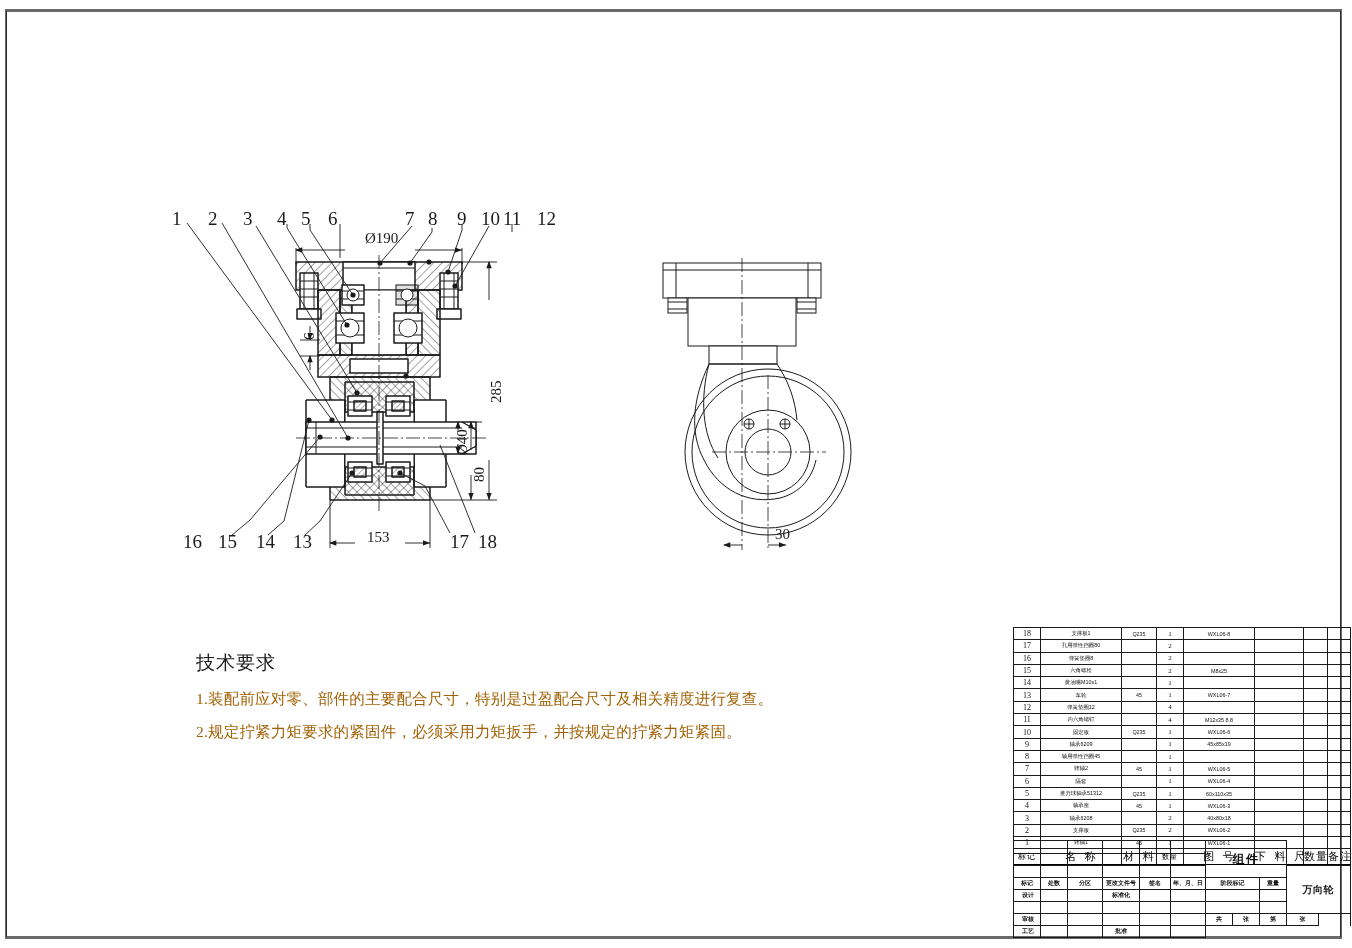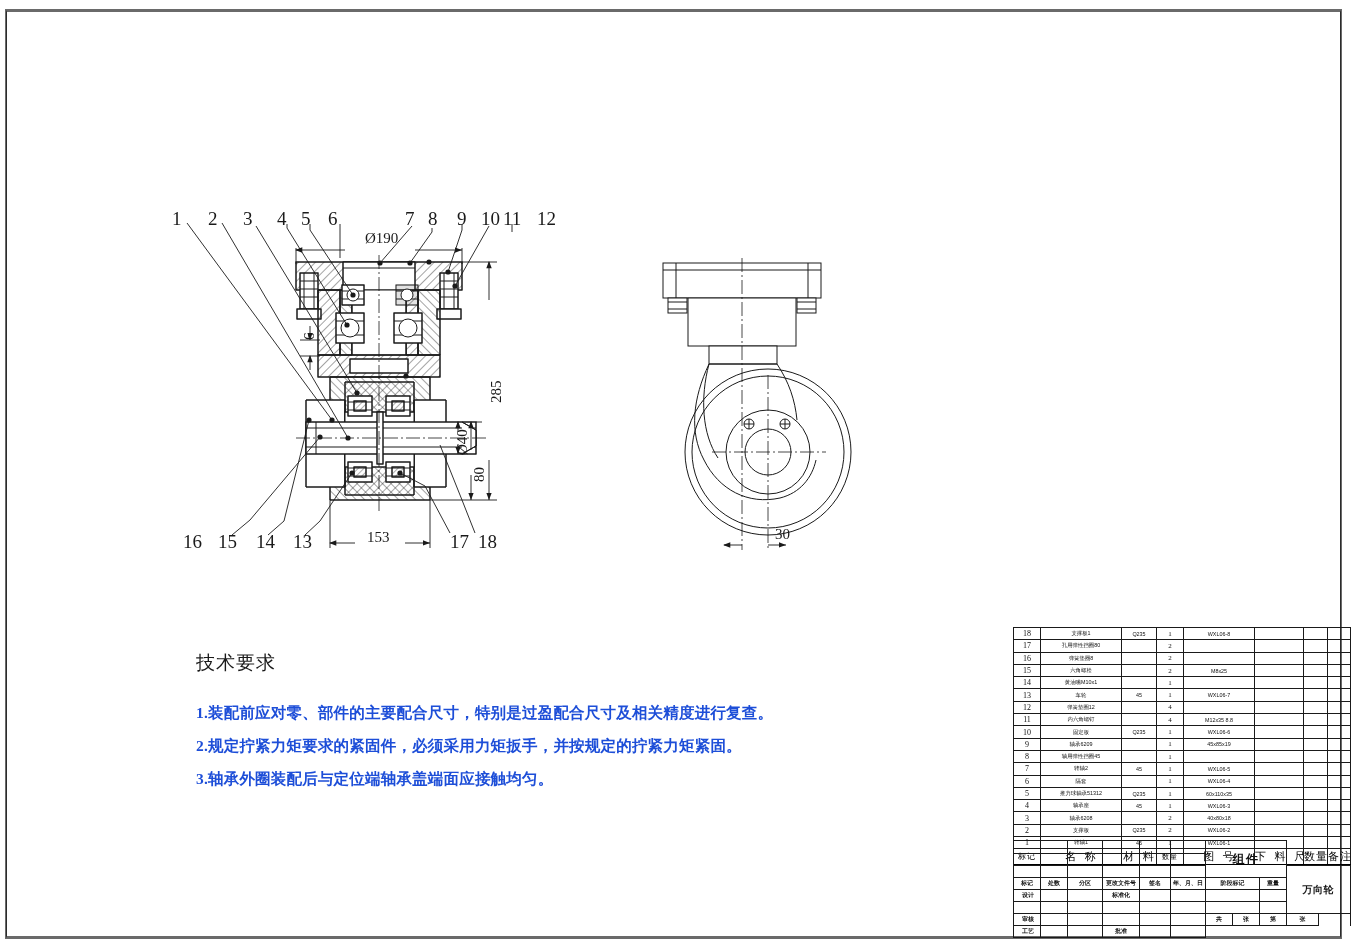--- a/index.html
+++ b/index.html
@@ -71,30 +71,29 @@
   
   #tech-block {
     position: absolute;
     left: 196px;
     top: 650px;
     width: 660px;
   }
   #tech-title {
     font-size: 19px;
     color: #1a1a1a;
-    margin-bottom: 27px;
+    margin-bottom: 13px;
     letter-spacing: 1px;
   }
   .tech-item {
     font-size: 15.5px;
-    color: #1d4ed8;
+    color: #a16207;
     margin-bottom: 12px;
     letter-spacing: 0.2px;
     white-space: nowrap;
-    font-weight: bold;
   }
   
   #parts-list {
     position: absolute;
     left: 1013px;
     top: 627px;
     width: 329px;
     border-collapse: collapse;
     table-layout: fixed;
   }
@@ -481,21 +480,20 @@
   <div class="lbl dim-v" style="left:472px;top:482px">80</div>
   <div class="lbl dim-v" style="left:455px;top:455px">Ø40</div>
   <div class="lbl dim" style="left:367px;top:530px">153</div>
   <div class="lbl dim-v" style="left:302px;top:340px">6</div>
   <div class="lbl dim" style="left:775px;top:527px">30</div>
 
   <div id="tech-block">
     <div id="tech-title">技术要求</div>
     <div class="tech-item">1.装配前应对零、部件的主要配合尺寸，特别是过盈配合尺寸及相关精度进行复查。</div>
     <div class="tech-item">2.规定拧紧力矩要求的紧固件，必须采用力矩扳手，并按规定的拧紧力矩紧固。</div>
-    <div class="tech-item">3.轴承外圈装配后与定位端轴承盖端面应接触均匀。</div>
   </div>
 
   <table id="parts-list">
     <tbody id="parts-list-body">
         <tr>
           <td class="c-no">18</td>
           <td class="c-name">支撑板1</td>
           <td class="c-mat">Q235</td>
           <td class="c-qty">1</td>
           <td class="c-dwg">WXL06-8</td>

